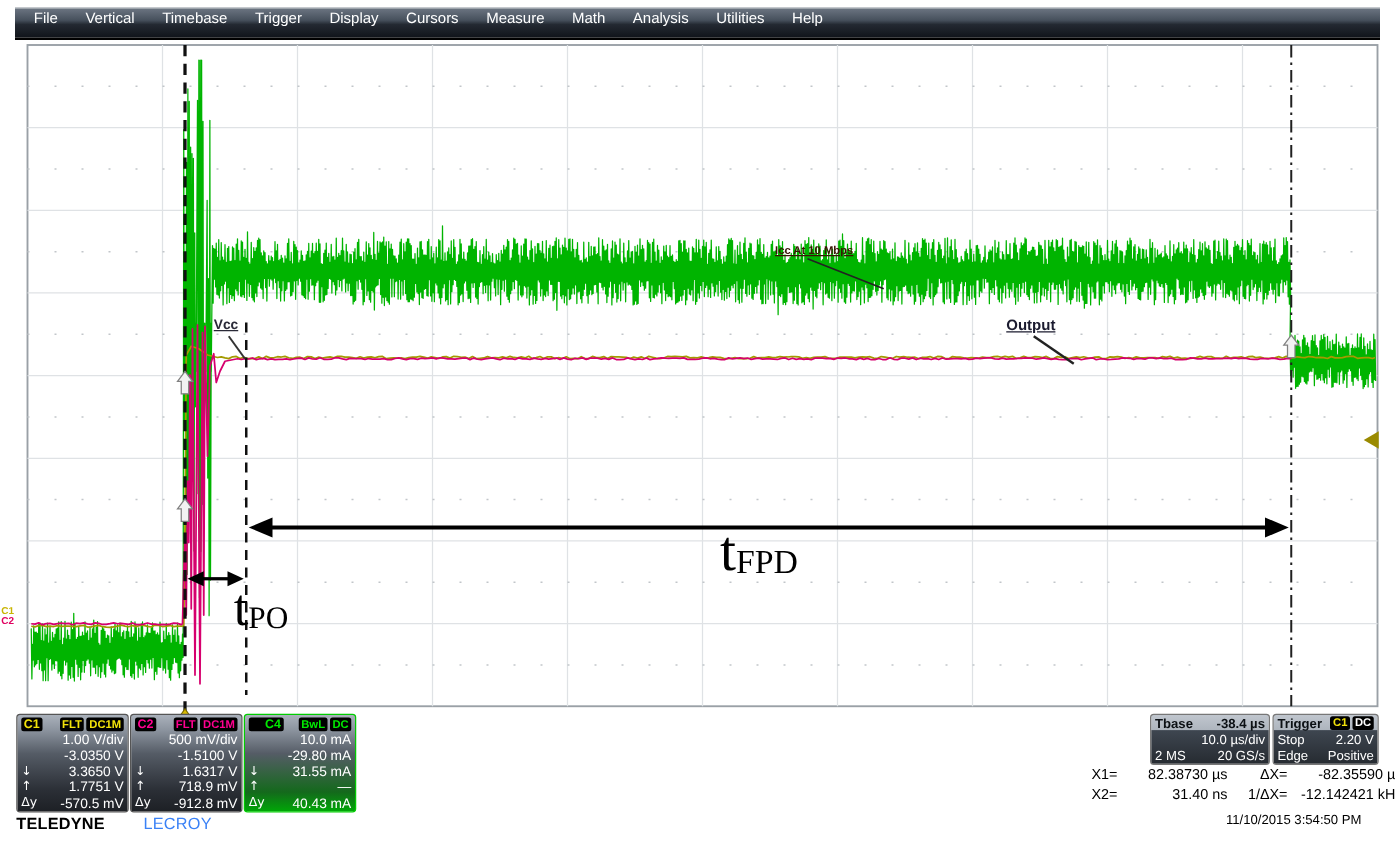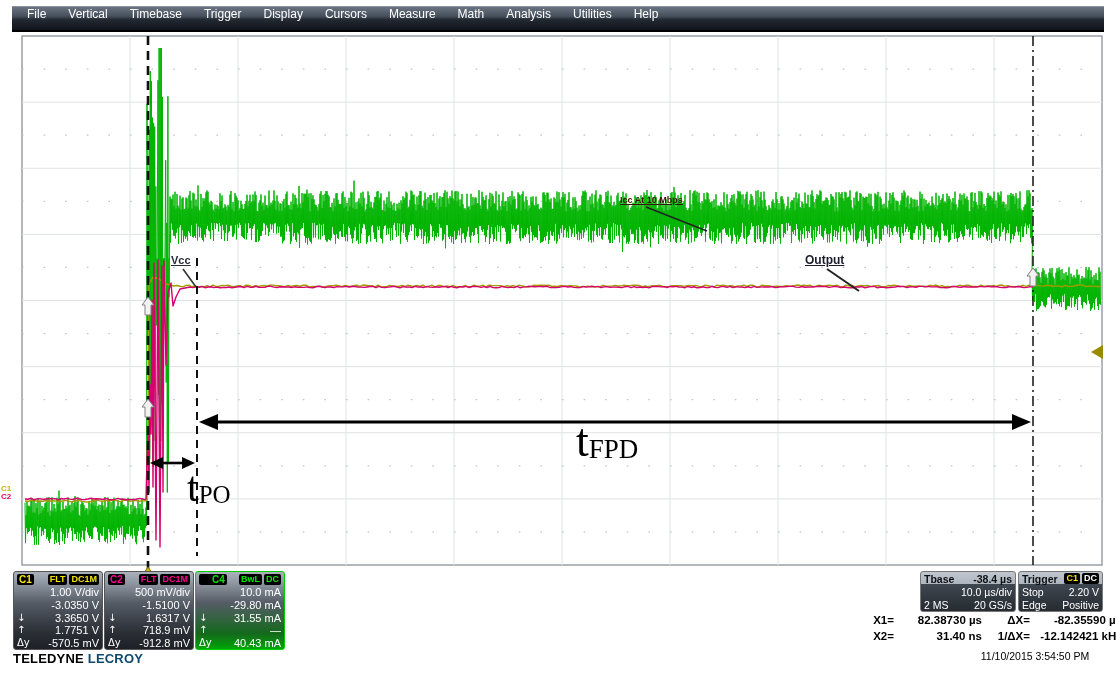--- a/index.html
+++ b/index.html
@@ -37,31 +37,31 @@
     background:linear-gradient(180deg,#aab1bb 0%,#8d95a0 15%,#555c66 40%,#14691c 80%,#00a607 100%);}
   .chhead{display:flex;justify-content:space-between;align-items:center;height:13px;}
   .chip{background:#000;border-radius:2px;padding:0 2px;font-weight:bold;font-size:9px;
         line-height:11px;display:inline-block;}
   .chiprow{display:flex;gap:2px;}
   .chline{display:flex;height:12.8px;}
   .chline .sym{width:16px;font-size:10px;font-family:"DejaVu Sans",sans-serif;}
   .chline .val{flex:1;text-align:right;}
   .logo{position:absolute;left:13px;top:651px;font-size:13px;color:#000;z-index:6;letter-spacing:.2px;}
   .logo .b{font-weight:700;text-align:center;}
-  .logo .n{font-weight:700;color:#0c4a6e;}
+  .logo .n{font-weight:400;color:#3b82f6;margin-left:27px;}
   .infobox{position:absolute;top:571px;height:41px;border:1px solid #777;border-radius:3px;
     box-sizing:border-box;font-size:10.5px;z-index:6;
     background:linear-gradient(180deg,#c0c6ce 0%,#aeb5be 30%,#3e4650 32%,#262b31 100%);}
   .tbase-box{left:920px;width:96px;}
   .trig-box{left:1018px;width:85px;}
   .ibrow{display:flex;justify-content:space-between;align-items:center;height:13px;padding:0 3px;color:#fff;text-align:right;}
   .ibrow.first{color:#0c1014;font-weight:bold;}
   .cursor-readout{position:absolute;left:856px;top:612px;z-index:6;color:#000;font-size:11.5px;}
   .cr-row{display:grid;grid-template-columns:38px 88px 48px 92px;height:16px;align-items:center;}
-  .cr-row span{text-align:right;white-space:nowrap;font-weight:bold;}
+  .cr-row span{text-align:right;white-space:nowrap;}
   .timestamp{position:absolute;left:965px;top:650px;width:140px;text-align:center;
              font-size:10.5px;color:#000;z-index:6;}
 </style>
 </head>
 <body>
 
 <div class="stage">
 
   <div class="menubar" id="menubar">
       <span class="mitem">File</span>

